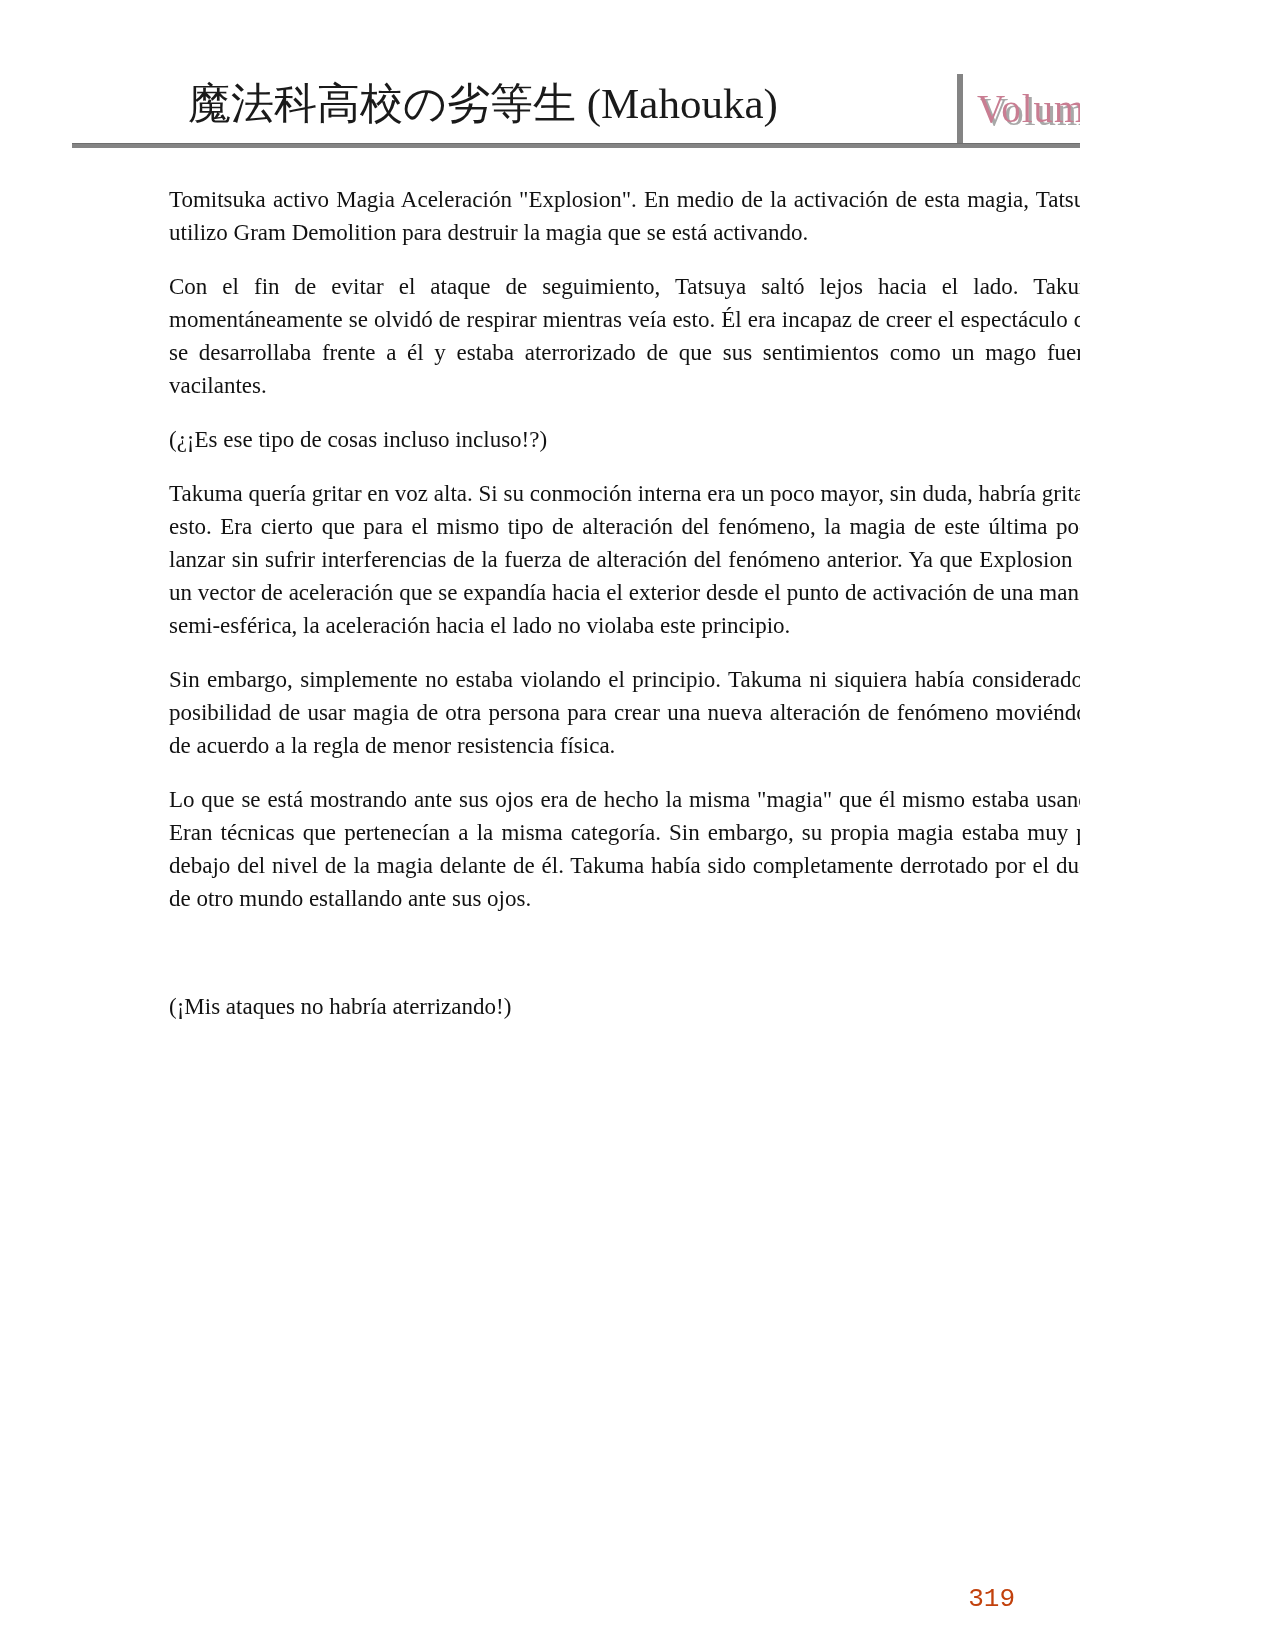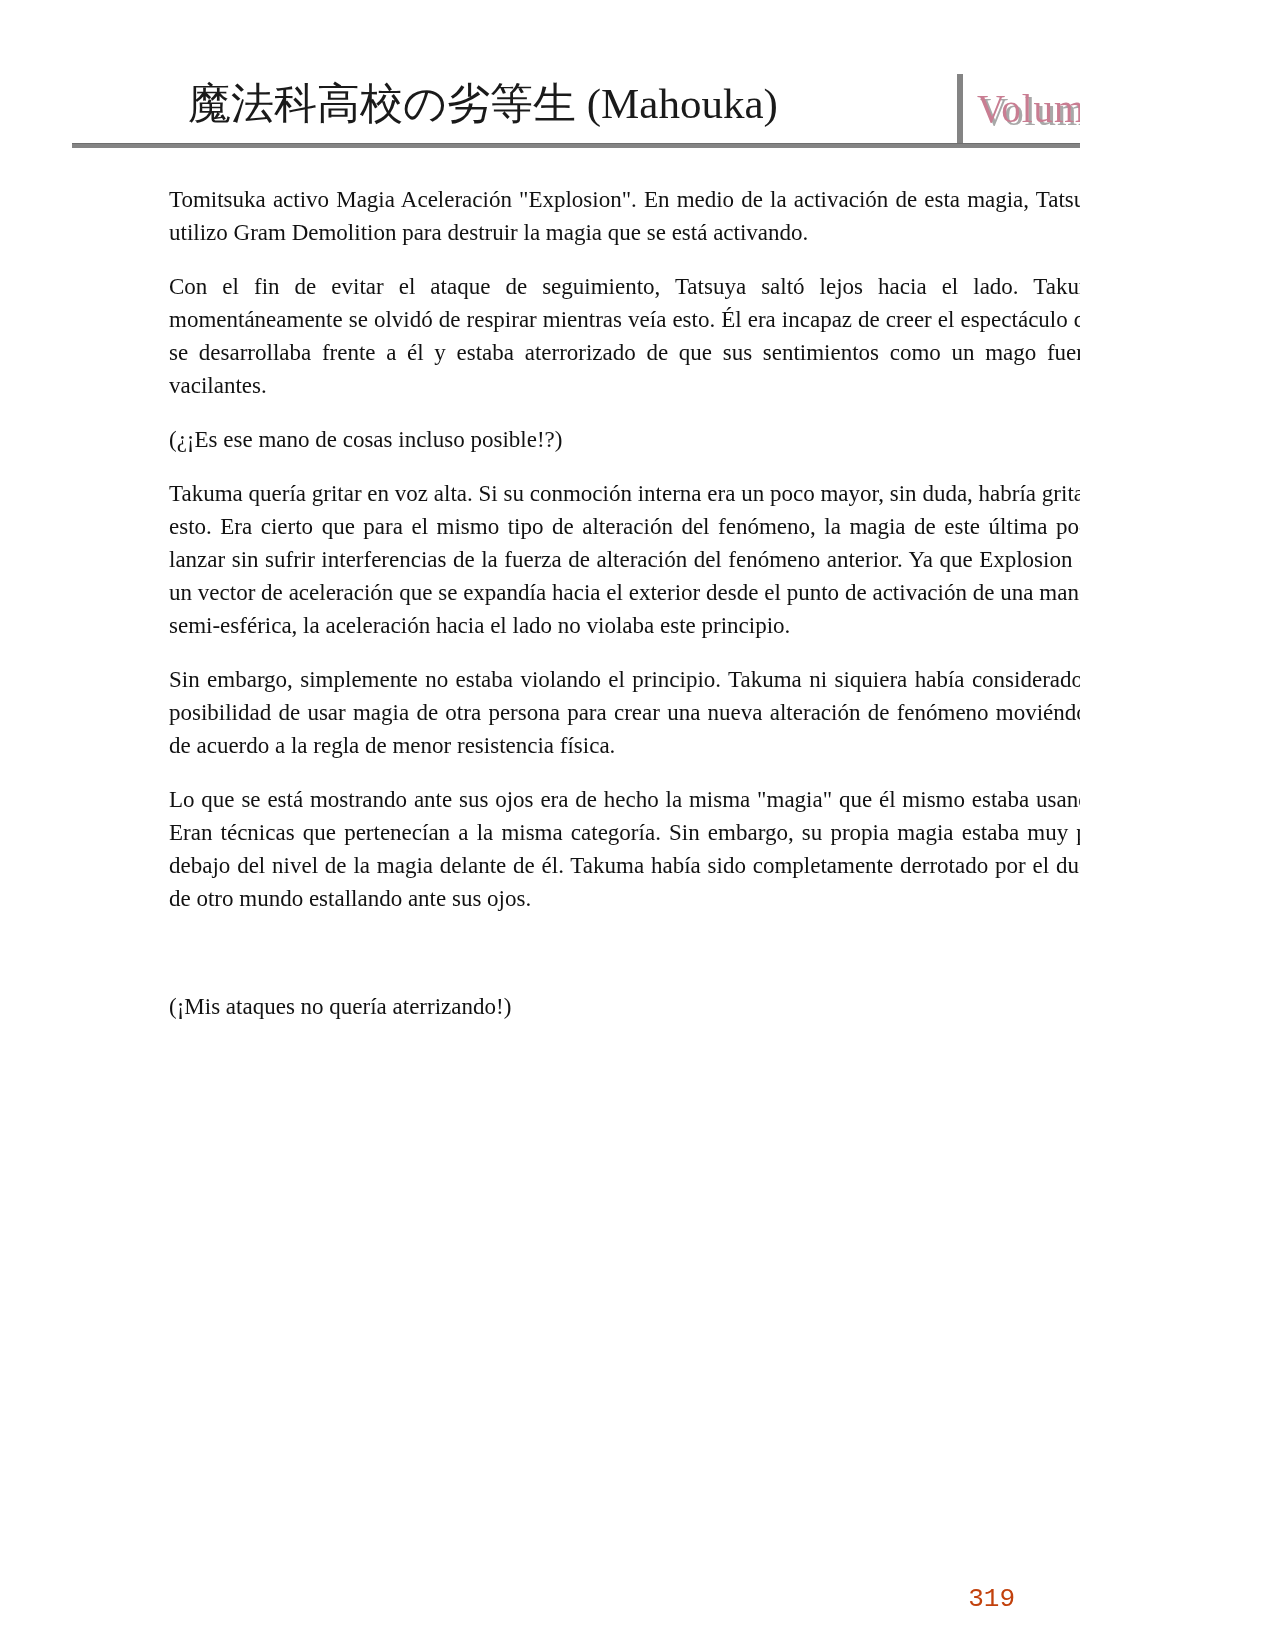--- a/index.html
+++ b/index.html
@@ -101,23 +101,23 @@
 
   <div class="header-vbar"></div>
 
   <div class="volume-label">Volumen 12</div>
 
   <div class="header-rule"></div>
 
   <div class="body-text">
     <p>Tomitsuka activo Magia Aceleración "Explosion". En medio de la activación de esta magia, Tatsuya utilizo Gram Demolition para destruir la magia que se está activando.</p>
     <p>Con el fin de evitar el ataque de seguimiento, Tatsuya saltó lejos hacia el lado. Takuma momentáneamente se olvidó de respirar mientras veía esto. Él era incapaz de creer el espectáculo que se desarrollaba frente a él y estaba aterrorizado de que sus sentimientos como un mago fueron vacilantes.</p>
-    <p>(¿¡Es ese mano de cosas incluso posible!?)</p>
+    <p>(¿¡Es ese tipo de cosas incluso incluso!?)</p>
     <p>Takuma quería gritar en voz alta. Si su conmoción interna era un poco mayor, sin duda, habría gritado esto. Era cierto que para el mismo tipo de alteración del fenómeno, la magia de este última podía lanzar sin sufrir interferencias de la fuerza de alteración del fenómeno anterior. Ya que Explosion era un vector de aceleración que se expandía hacia el exterior desde el punto de activación de una manera semi-esférica, la aceleración hacia el lado no violaba este principio.</p>
     <p>Sin embargo, simplemente no estaba violando el principio. Takuma ni siquiera había considerado la posibilidad de usar magia de otra persona para crear una nueva alteración de fenómeno moviéndose de acuerdo a la regla de menor resistencia física.</p>
     <p>Lo que se está mostrando ante sus ojos era de hecho la misma "magia" que él mismo estaba usando. Eran técnicas que pertenecían a la misma categoría. Sin embargo, su propia magia estaba muy por debajo del nivel de la magia delante de él. Takuma había sido completamente derrotado por el duelo de otro mundo estallando ante sus ojos.</p>
     <div class="blank-line"></div>
-    <p>(¡Mis ataques no quería aterrizando!)</p>
+    <p>(¡Mis ataques no habría aterrizando!)</p>
   </div>
 
   <div class="page-number">319</div>
 
 </div>
 
 </body></html>

